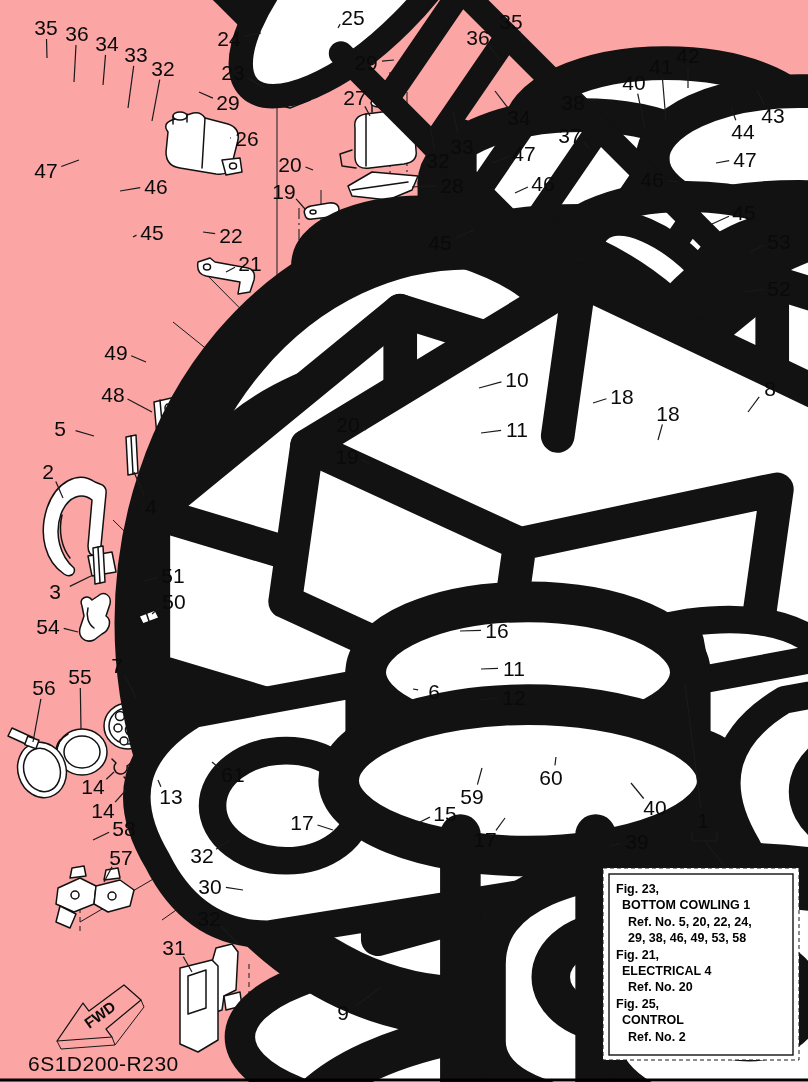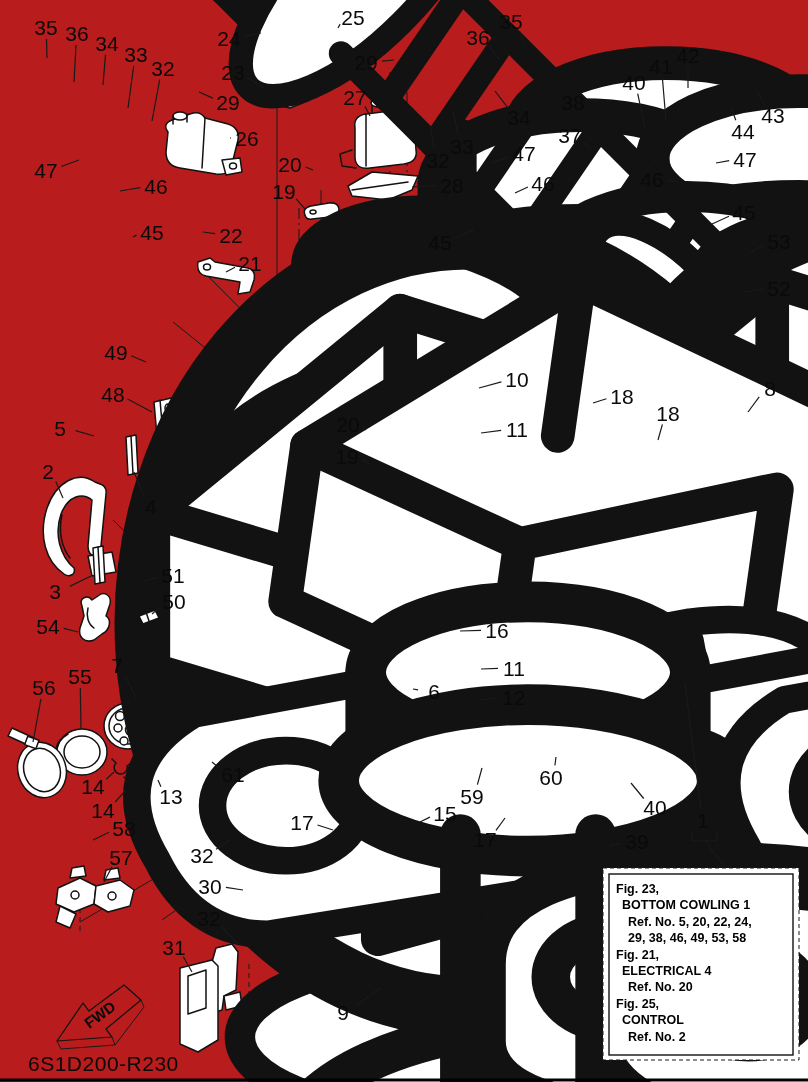--- a/index.html
+++ b/index.html
@@ -1,16 +1,16 @@
 <!DOCTYPE html>
 <html><head>
 <meta charset="utf-8">
 <style>
   html,body{margin:0;padding:0;background:#e8e8e8;font-family:"Liberation Sans",sans-serif}
-  #page{position:relative;width:808px;height:1082px;background:#b91c1c;margin:0 auto;overflow:hidden}
+  #page{position:relative;width:808px;height:1082px;background:#fca5a5;margin:0 auto;overflow:hidden}
   svg{display:block}
   .ln{fill:none;stroke:#121212;stroke-width:1.6;stroke-linejoin:round;stroke-linecap:round}
   .ln2{stroke-width:1.25}
   .thin{fill:none;stroke:#1a1a1a;stroke-width:1;stroke-linejoin:round}
   .dashdot{fill:none;stroke:#1a1a1a;stroke-width:1.05;stroke-dasharray:11 4 2 4}
   .dash{fill:none;stroke:#1a1a1a;stroke-width:1;stroke-dasharray:5 4}
   .part{stroke:#121212;stroke-width:1.5;stroke-linejoin:round;stroke-linecap:round}
   .leader{stroke:#1a1a1a;stroke-width:1.2;fill:none}
   .lbl{font:21px "Liberation Sans",sans-serif;fill:#0a0a0a;text-anchor:middle;dominant-baseline:central}
   .refline{font:bold 12.5px "Liberation Sans",sans-serif;fill:#000}

